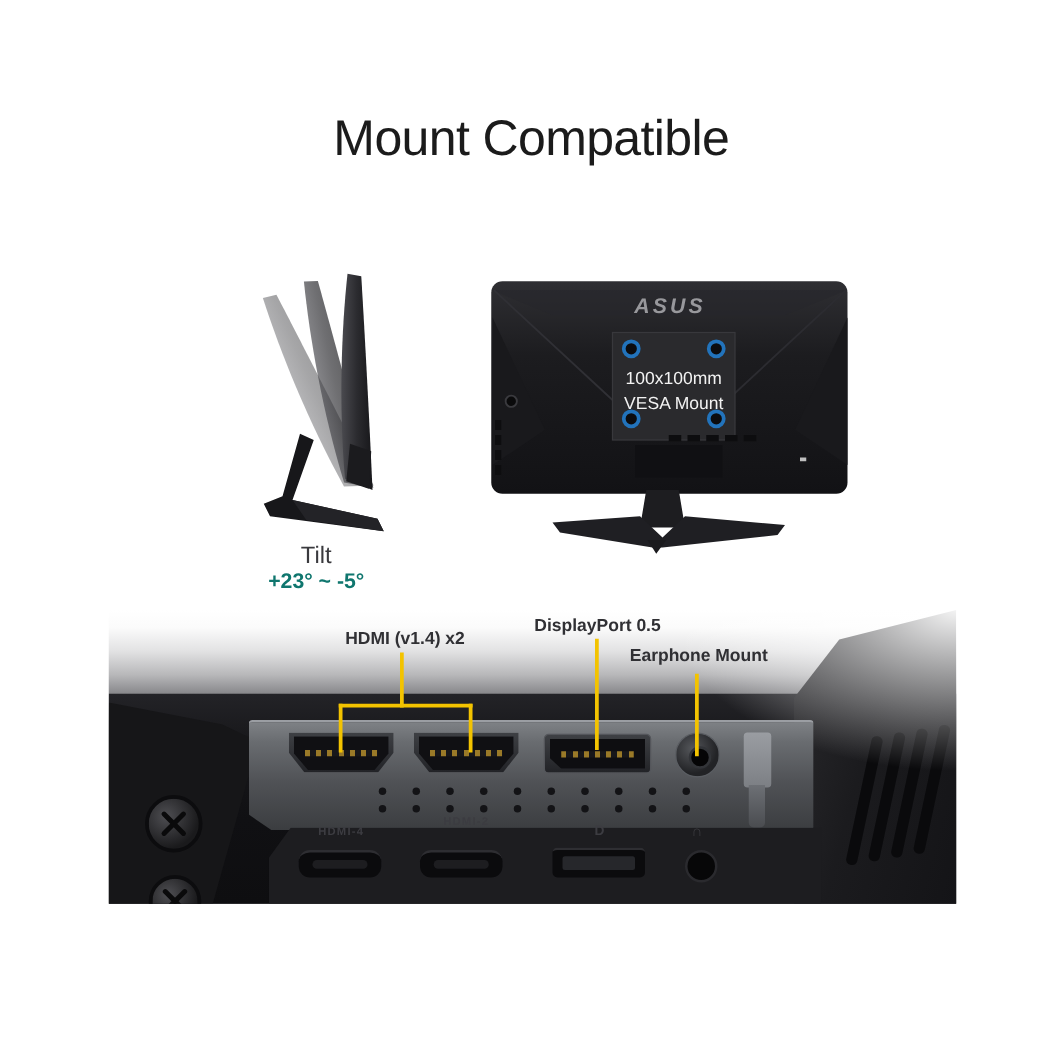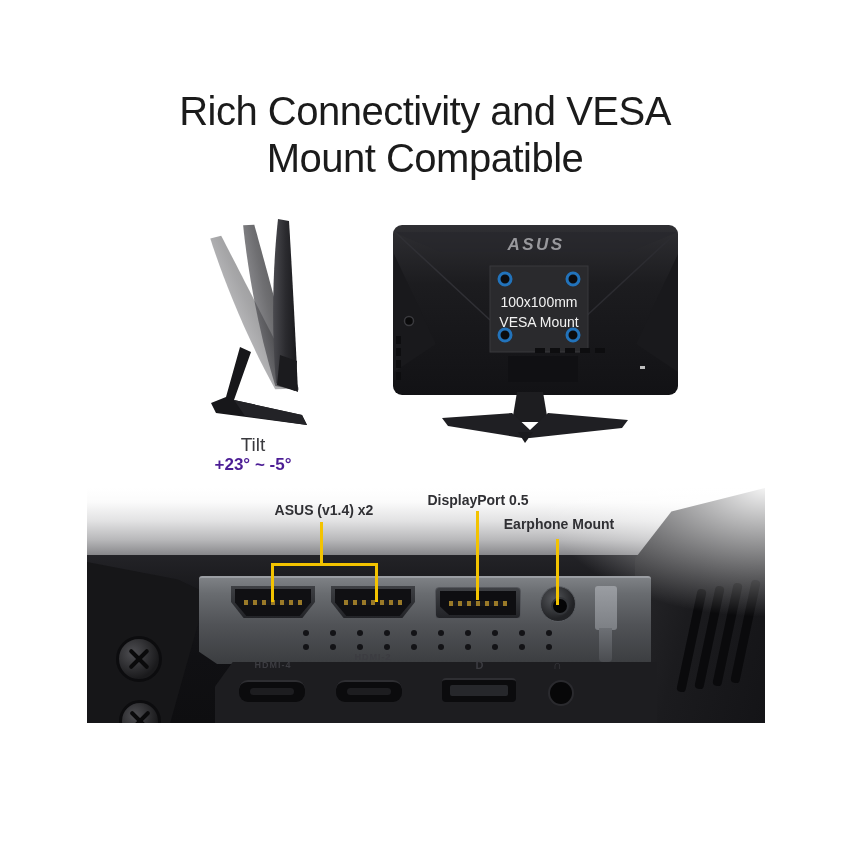--- a/index.html
+++ b/index.html
@@ -6,21 +6,21 @@
   .page{position:relative;width:850px;height:850px;background:#ffffff;overflow:hidden;
         font-family:"Liberation Sans", sans-serif;}
 
   
   .title{position:absolute;left:0;top:88px;width:850px;text-align:center;
          font-size:40px;line-height:47px;font-weight:300;letter-spacing:-0.5px;color:#1b1b1b;}
 
   
   .tilt-cap{position:absolute;left:253px;top:436px;transform:translateX(-50%);text-align:center;white-space:nowrap;}
   .tilt-cap .t1{font-size:19px;color:#3a3a3e;line-height:18px;}
-  .tilt-cap .t2{font-size:17px;font-weight:bold;color:#4c1d95;line-height:21px;}
+  .tilt-cap .t2{font-size:17px;font-weight:bold;color:#0f766e;line-height:21px;}
 
   
   .photo{position:absolute;left:87px;top:488px;width:678px;height:235px;overflow:hidden;
          background:linear-gradient(180deg,#ffffff 0%,#fbfbfb 6%,#e2e2e3 14%,#b8b8ba 22%,
                     #8b8b8e 28%,#58585c 33%,#2d2d30 38%,#17171a 44%,#131316 100%);}
   .photo .fadeTR{position:absolute;right:0;top:0;width:230px;height:130px;
          background:radial-gradient(ellipse at 100% 0%,rgba(255,255,255,.95) 0%,rgba(255,255,255,0) 70%);}
   .darkband{position:absolute;left:0;top:67px;width:678px;height:168px;
          background:linear-gradient(180deg,#232327 0%,#18181b 22%,#101013 60%,#0e0e10 100%);}
   .hinge-left{position:absolute;left:0;top:60px;width:130px;height:175px;background:#161618;
@@ -79,21 +79,20 @@
   .lead{position:absolute;background:var(--accent,#F3C300);}
 
   svg text{font-family:"Liberation Sans", sans-serif;}
 </style>
 </head>
 <body>
 
 <div class="page">
 
   <div class="title">
-    <div>Rich Connectivity and VESA</div>
     <div>Mount Compatible</div>
   </div>
 
   <svg style="position:absolute;left:185px;top:205px;" width="140" height="240" viewBox="0 0 140 240">
     <defs>
       <linearGradient id="slabG" x1="0" y1="0" x2="1" y2="0">
         <stop offset="0" stop-color="#4a4a4f"></stop>
           <stop offset="0.5" stop-color="#2b2b2f"></stop>
           <stop offset="1" stop-color="#17171a"></stop>
       </linearGradient>
@@ -242,21 +241,21 @@
     <div class="screw" style="left:29px;top:148px;width:40px;height:40px;">
         <div class="c1"></div>
         <div class="c2"></div>
       </div>
     <div class="screw" style="left:32px;top:212px;width:36px;height:36px;">
         <div class="c1"></div>
         <div class="c2"></div>
       </div>
   </div>
 
-  <div class="plabel" style="left:324px;top:502px;">ASUS (v1.4) x2</div>
+  <div class="plabel" style="left:324px;top:502px;">HDMI (v1.4) x2</div>
   <div class="plabel" style="left:478px;top:492px;">DisplayPort 0.5</div>
   <div class="plabel" style="left:559px;top:516px;">Earphone Mount</div>
 
   <div class="lead" style="left:320px;top:522px;width:3px;height:44px;"></div>
   <div class="lead" style="left:271px;top:563px;width:107px;height:3px;"></div>
   <div class="lead" style="left:271px;top:563px;width:3px;height:39px;"></div>
   <div class="lead" style="left:375px;top:563px;width:3px;height:39px;"></div>
   <div class="lead" style="left:476px;top:511px;width:3px;height:89px;"></div>
   <div class="lead" style="left:556px;top:539px;width:3px;height:66px;"></div>
 

